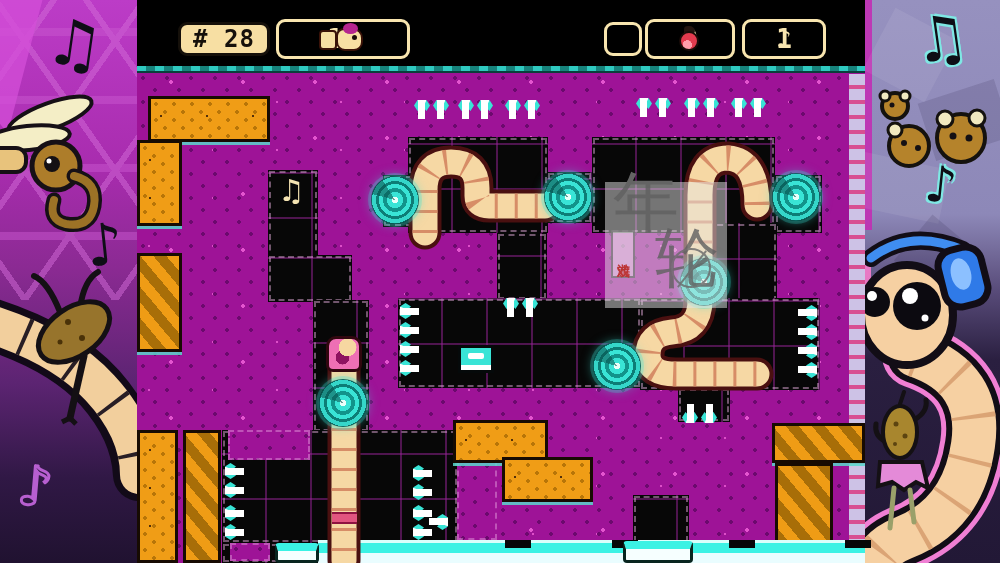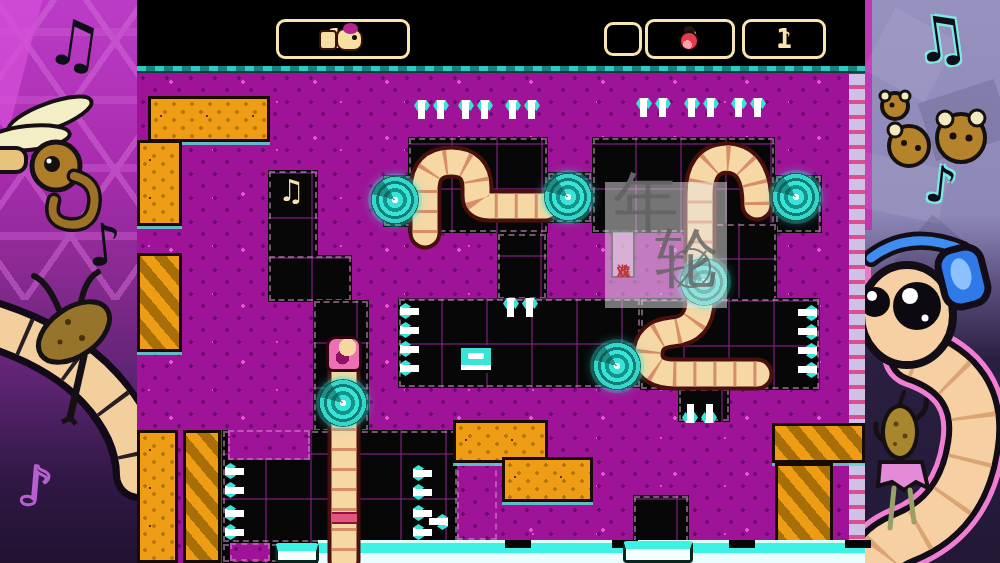--- a/index.html
+++ b/index.html
@@ -391,20 +391,21 @@
           <i class="tp"></i>
         </div>
         <div class="wormhead" style="left: 189px; top: 336px; width: 36px; height: 36px;"></div>
         <div class="wormband" style="left: 195px; top: 512px; width: 25px; height: 12px;"></div>
         <div class="cnote" style="left: 141px; top: 176px;">♫</div>
       </div>
   </div>
   <div class="zigzag"></div>
 
   <div id="hud">
+    <div class="hud-filled" style="left:41px;top:22px;width:92px;height:34px;"># 28</div>
     <div class="hud-box" style="left:139px;top:19px;width:134px;height:40px;">
       <span class="wi">
           <i class="seg"></i>
           <i class="hd"></i>
           <i class="cap"></i>
           <i class="eye"></i>
         </span>
       <span style="position:static;">11</span>
     </div>
     <div class="hud-box" style="left:467px;top:22px;width:38px;height:34px;"></div>

